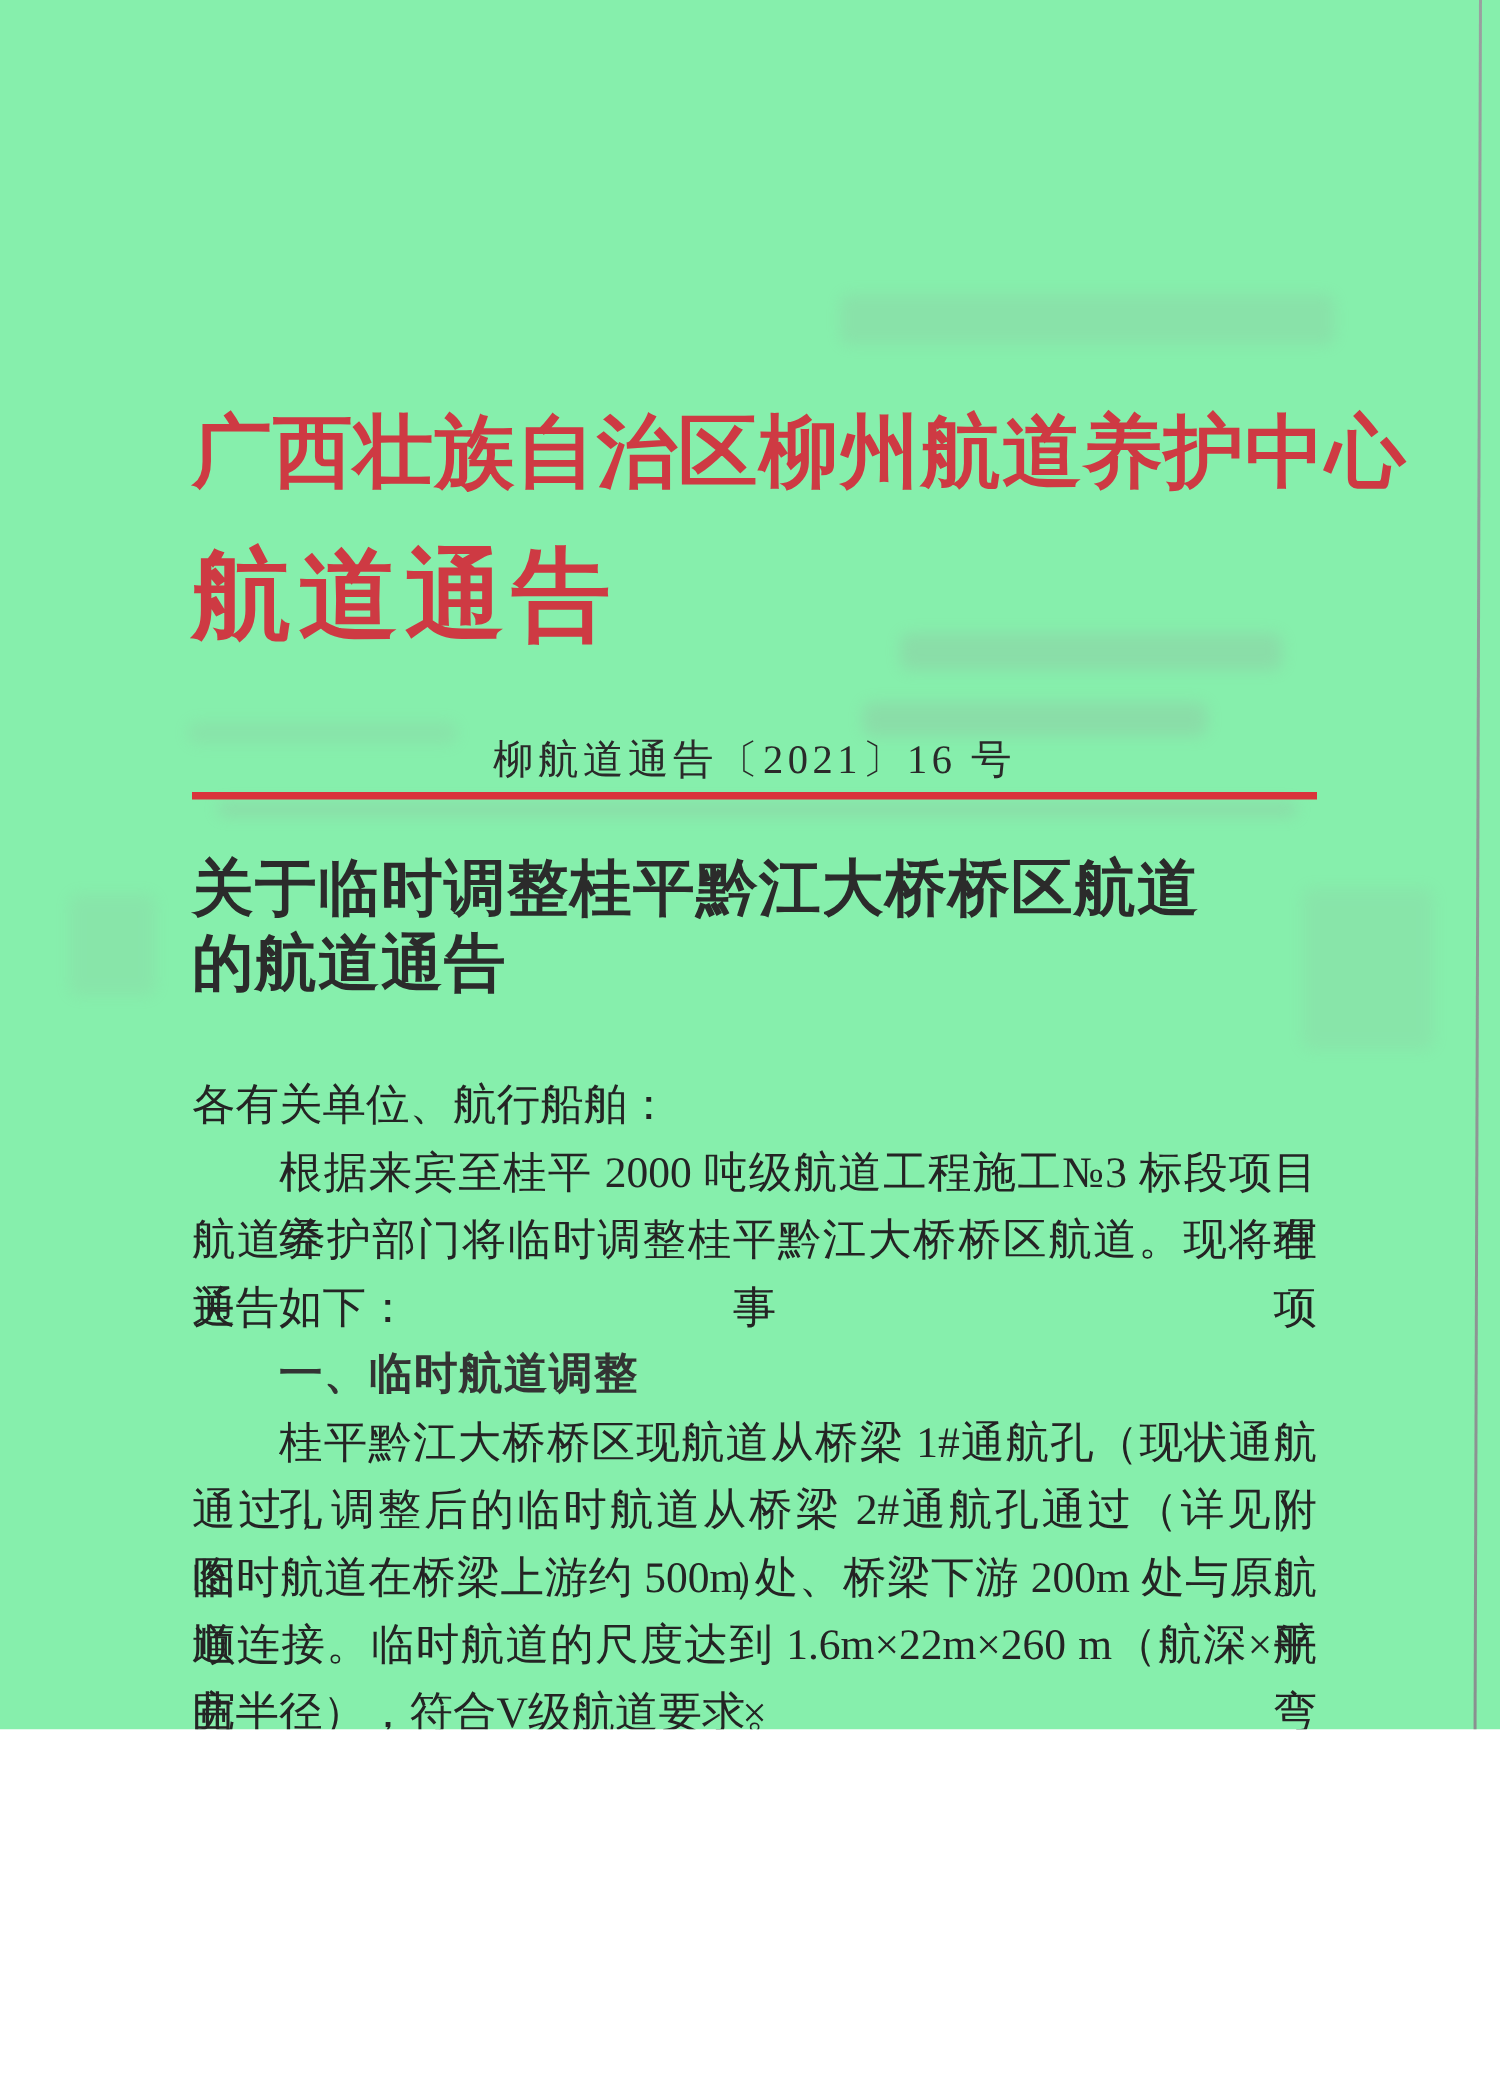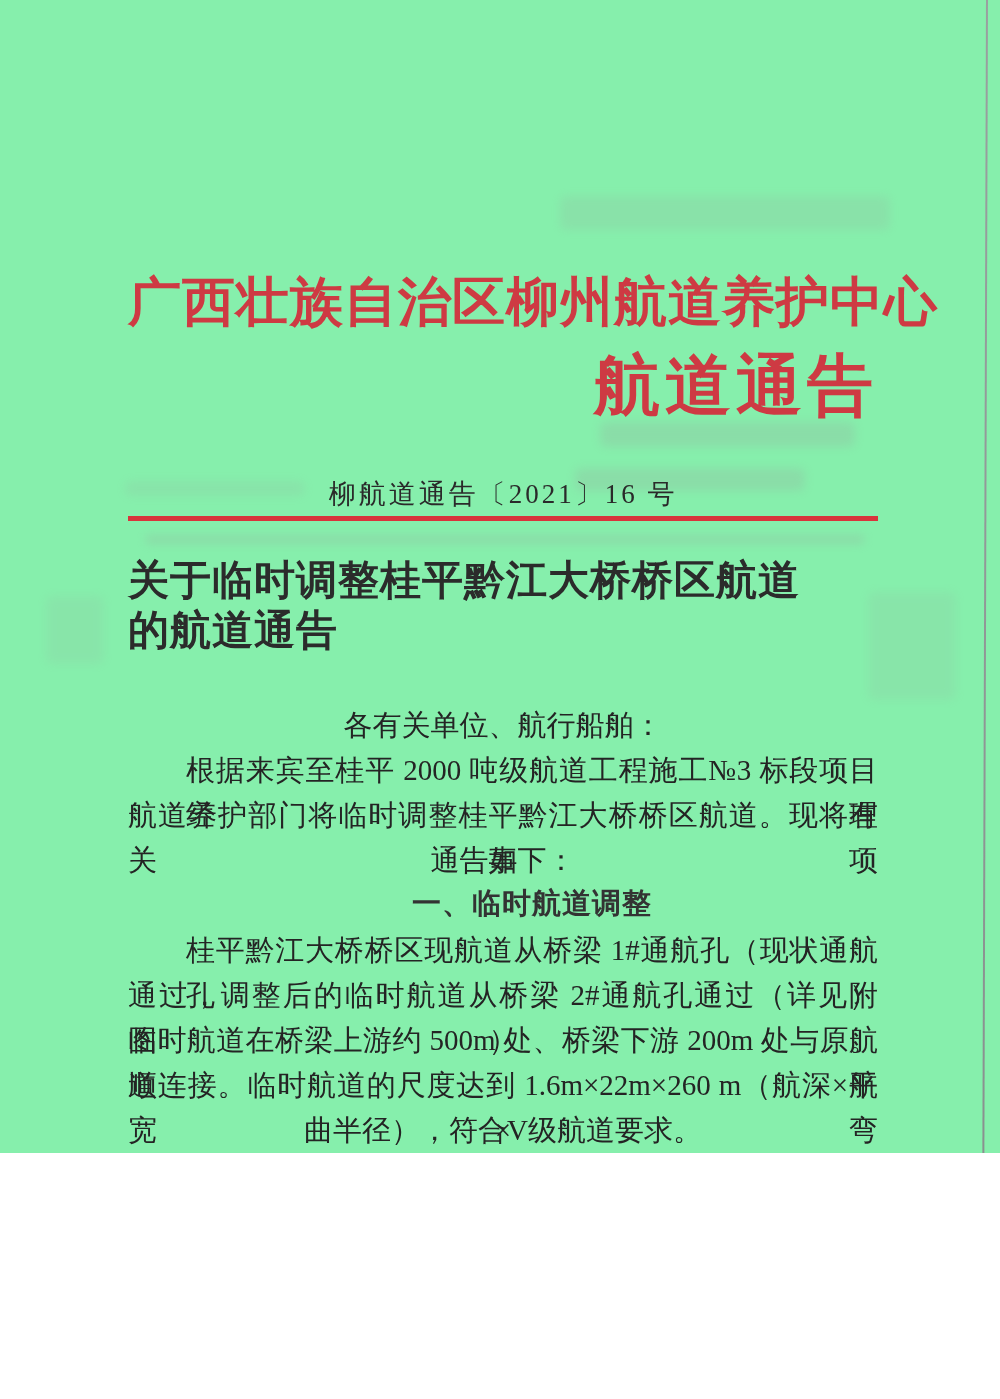--- a/index.html
+++ b/index.html
@@ -23,25 +23,25 @@
     padding-top: 272px;
     font-size: 53px;
     line-height: 60px;
     font-weight: 700;
     text-align: center;
     letter-spacing: 1px;
     color: var(--accent-red, #ce3a43);
     white-space: nowrap;
   }
   .doc-type {
-    margin-top: 16px;
+    margin-top: 28px;
     font-size: 66px;
     line-height: 76px;
     font-weight: 700;
-    text-align: right;
+    text-align: left;
     letter-spacing: 5px;
     color: var(--accent-red, #ce3a43);
   }
   .doc-number {
     margin-top: 54px;
     font-size: 27px;
     line-height: 32px;
     text-align: center;
     letter-spacing: 3px;
     color: #2a2a2a;
@@ -67,21 +67,20 @@
   .body-text {
     margin-top: 48px;
     font-size: 29px;
     color: #242424;
   }
   .bline {
     height: 45px;
     line-height: 45px;
     white-space: nowrap;
     overflow: visible;
-    text-align: center;
   }
   .bline.just {
     white-space: normal;
     text-align: justify;
     text-align-last: justify;
   }
   .bline.indent { padding-left: 58px; }
   .bline.heading-sans {
     font-family: Liberation Mono, monospace;
     font-weight: 700;

